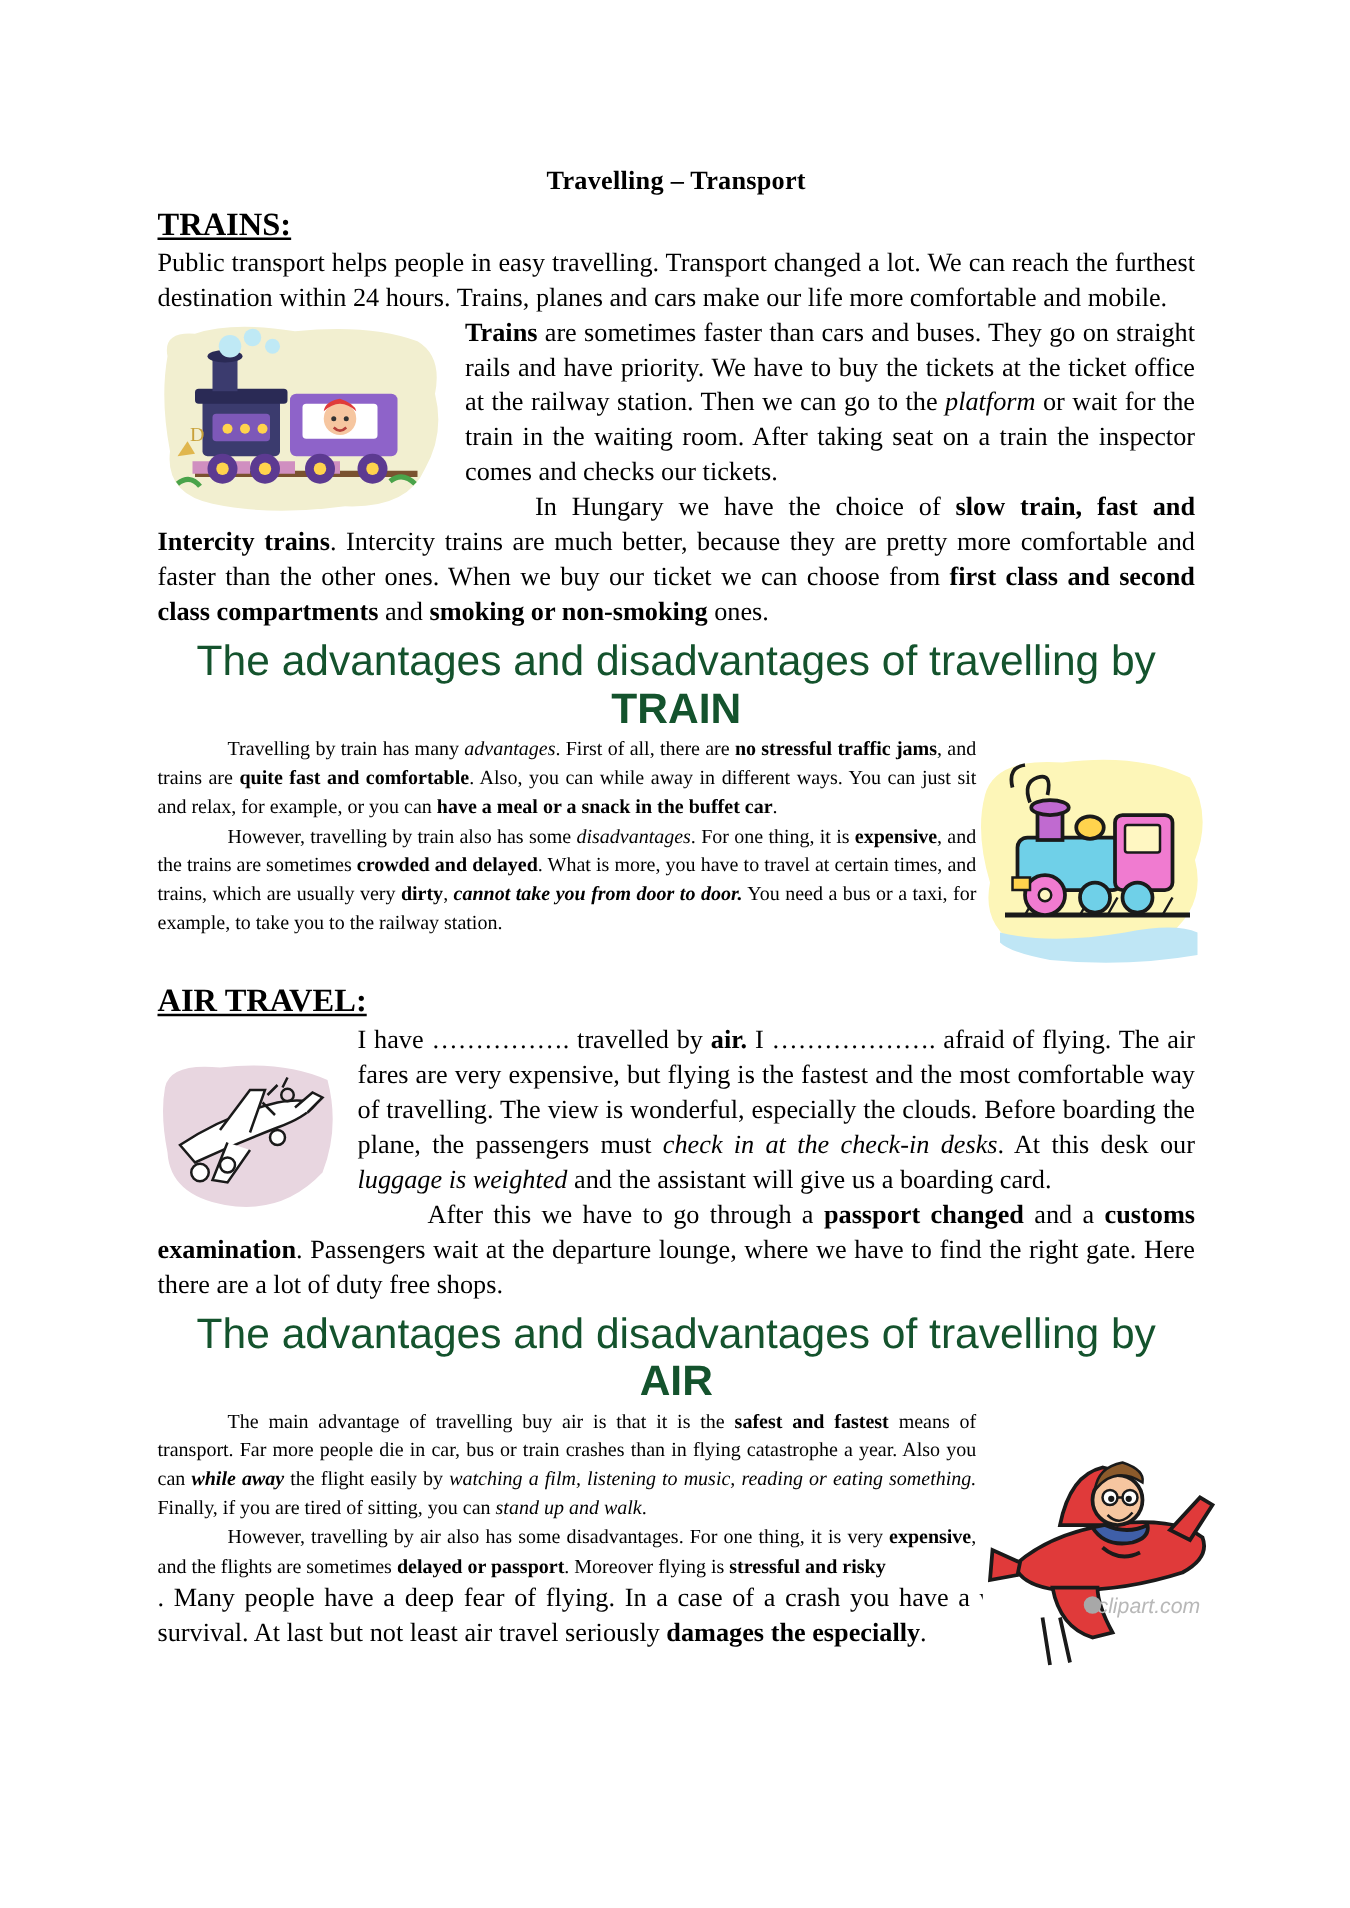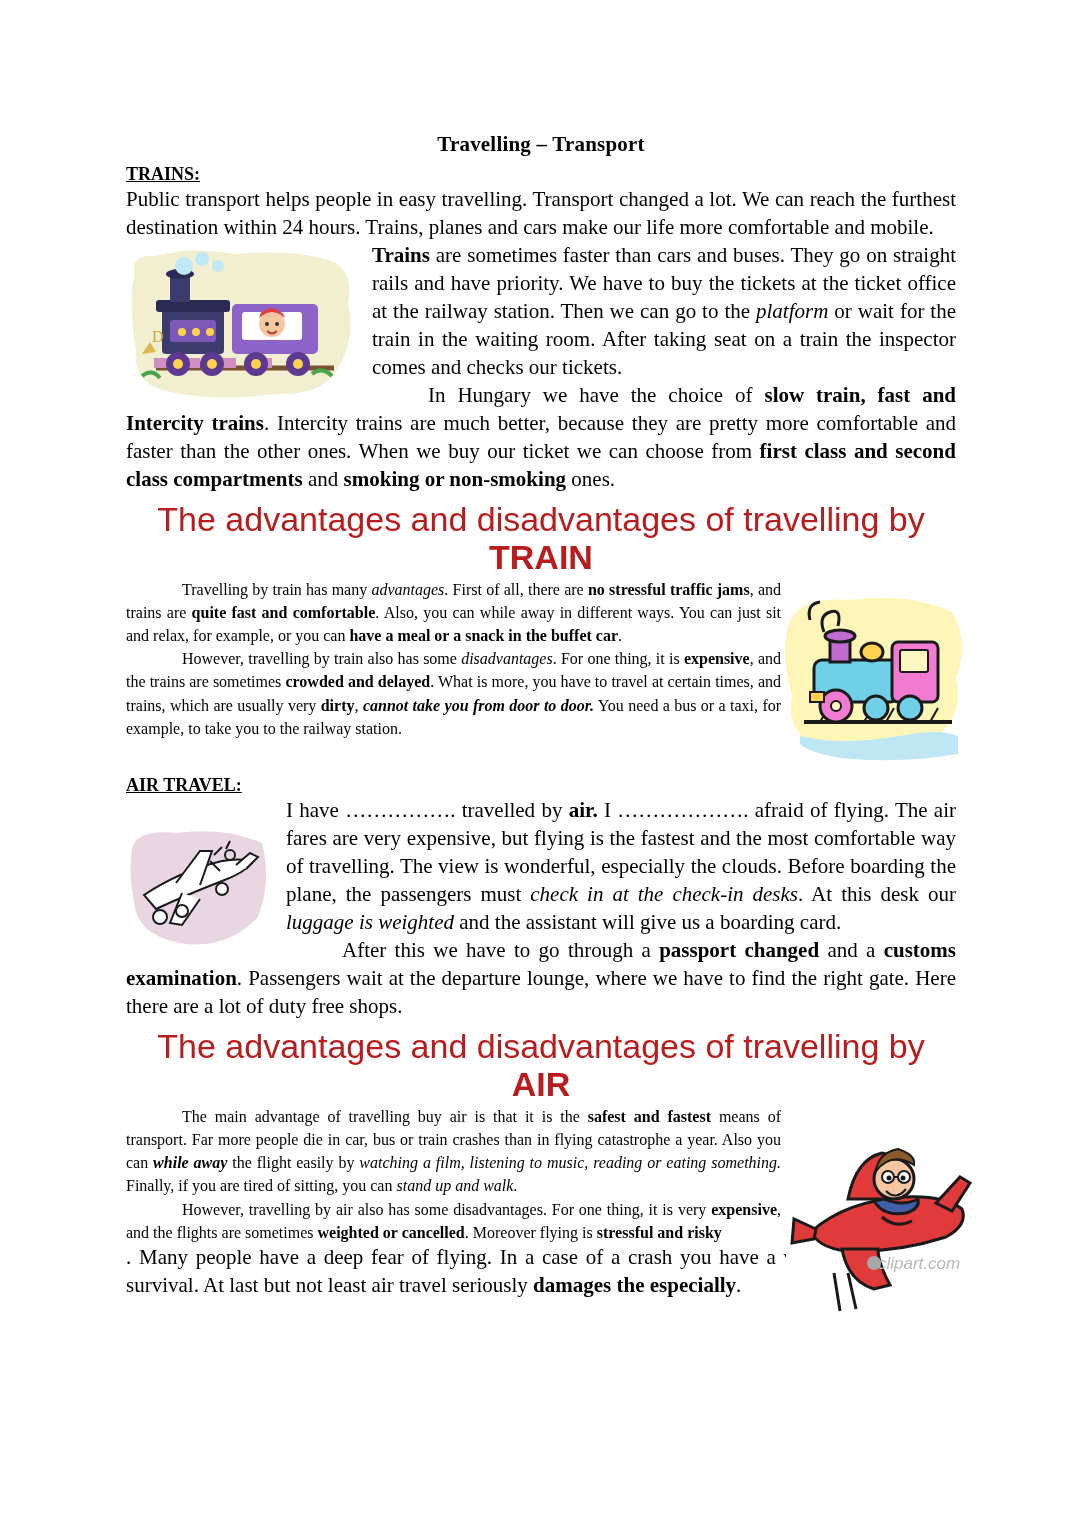--- a/index.html
+++ b/index.html
@@ -31,21 +31,21 @@
   }
   .doc-title {
     text-align: center;
     font-weight: bold;
     font-size: 21px;
     margin: 0 0 6px 0;
     letter-spacing: 0.2px;
   }
   .section-head {
     font-weight: bold;
-    font-size: 18px;
+    font-size: 26px;
     text-decoration: underline;
     margin: 0;
     line-height: 1.3;
   }
   p.body {
     font-size: 21px;
     line-height: 1.33;
     text-align: justify;
     margin: 0;
     text-justify: inter-word;
@@ -57,21 +57,21 @@
 
   
   .trains-wrap { position: relative; }
   .train-img-1 {
     float: left;
     width: 232px;
     height: 160px;
     margin: 4px 14px 2px 0;
   }
   .red-head {
-    color: #b91c1c;
+    color: #14532d;
     font-family: "Liberation Sans", sans-serif;
     font-size: 34px;
     text-align: center;
     line-height: 1.12;
     margin: 6px 0 2px 0;
     font-weight: normal;
   }
   .red-head .strong { font-weight: bold; }
 
   .two-col {
@@ -258,21 +258,21 @@
           <path d="M48 160 L54 198 M62 160 L70 196" stroke="#1a1a1a" stroke-width="3"></path>
           <text x="92" y="156" font-family="Liberation Sans, sans-serif" font-size="17" fill="#b8b8b8">clipart.com</text>
           <circle cx="88" cy="150" r="7" fill="#a8a8a8"></circle>
         </svg>
       </div>
       <div class="col-text">
         <p>
           <span>The main advantage of travelling buy air is that it is the </span><span class="b">safest and fastest</span><span> means of transport. Far more people die in car, bus or train crashes than in flying catastrophe a year. Also you can </span><span class="bi">while away</span><span> the flight easily by </span><span class="i">watching a film, listening to music, reading or eating something.</span><span> Finally, if you are tired of sitting, you can </span><span class="i">stand up and walk</span><span>.</span>
         </p>
         <p>
-          <span>However, travelling by air also has some disadvantages. For one thing, it is very </span><span class="b">expensive</span><span>, and the flights are sometimes </span><span class="b">weighted or cancelled</span><span>. Moreover flying is </span><span class="b">stressful and risky</span><span class="tail"></span>
+          <span>However, travelling by air also has some disadvantages. For one thing, it is very </span><span class="b">expensive</span><span>, and the flights are sometimes </span><span class="b">delayed or passport</span><span>. Moreover flying is </span><span class="b">stressful and risky</span><span class="tail"></span>
         </p>
       </div>
       <div style="clear:both;"></div>
     </div>
 
     <p class="full-text" style="margin-top:0;">
       <span>. Many people have a deep fear of flying. In a case of a crash you have a very slim chance of survival. At last but not least air travel seriously </span><span class="b">damages the especially</span><span>.</span>
     </p>
 
   </div>

